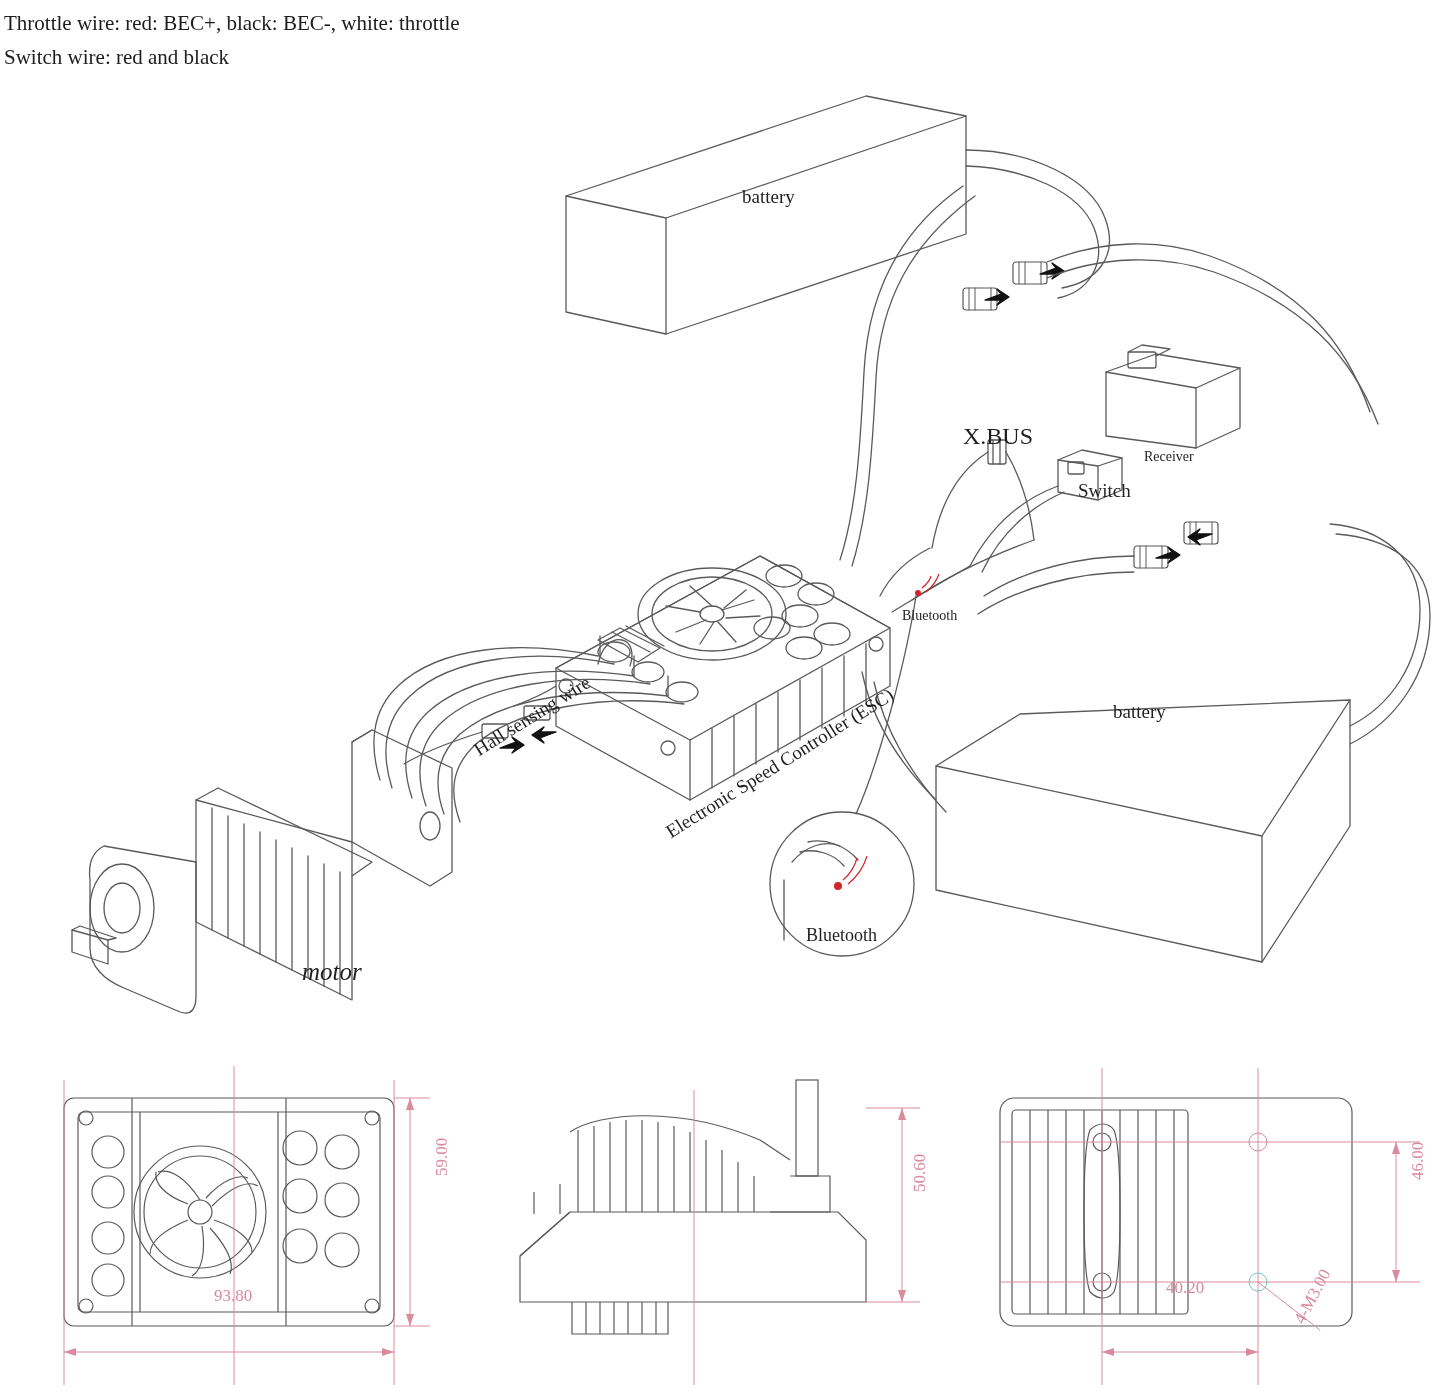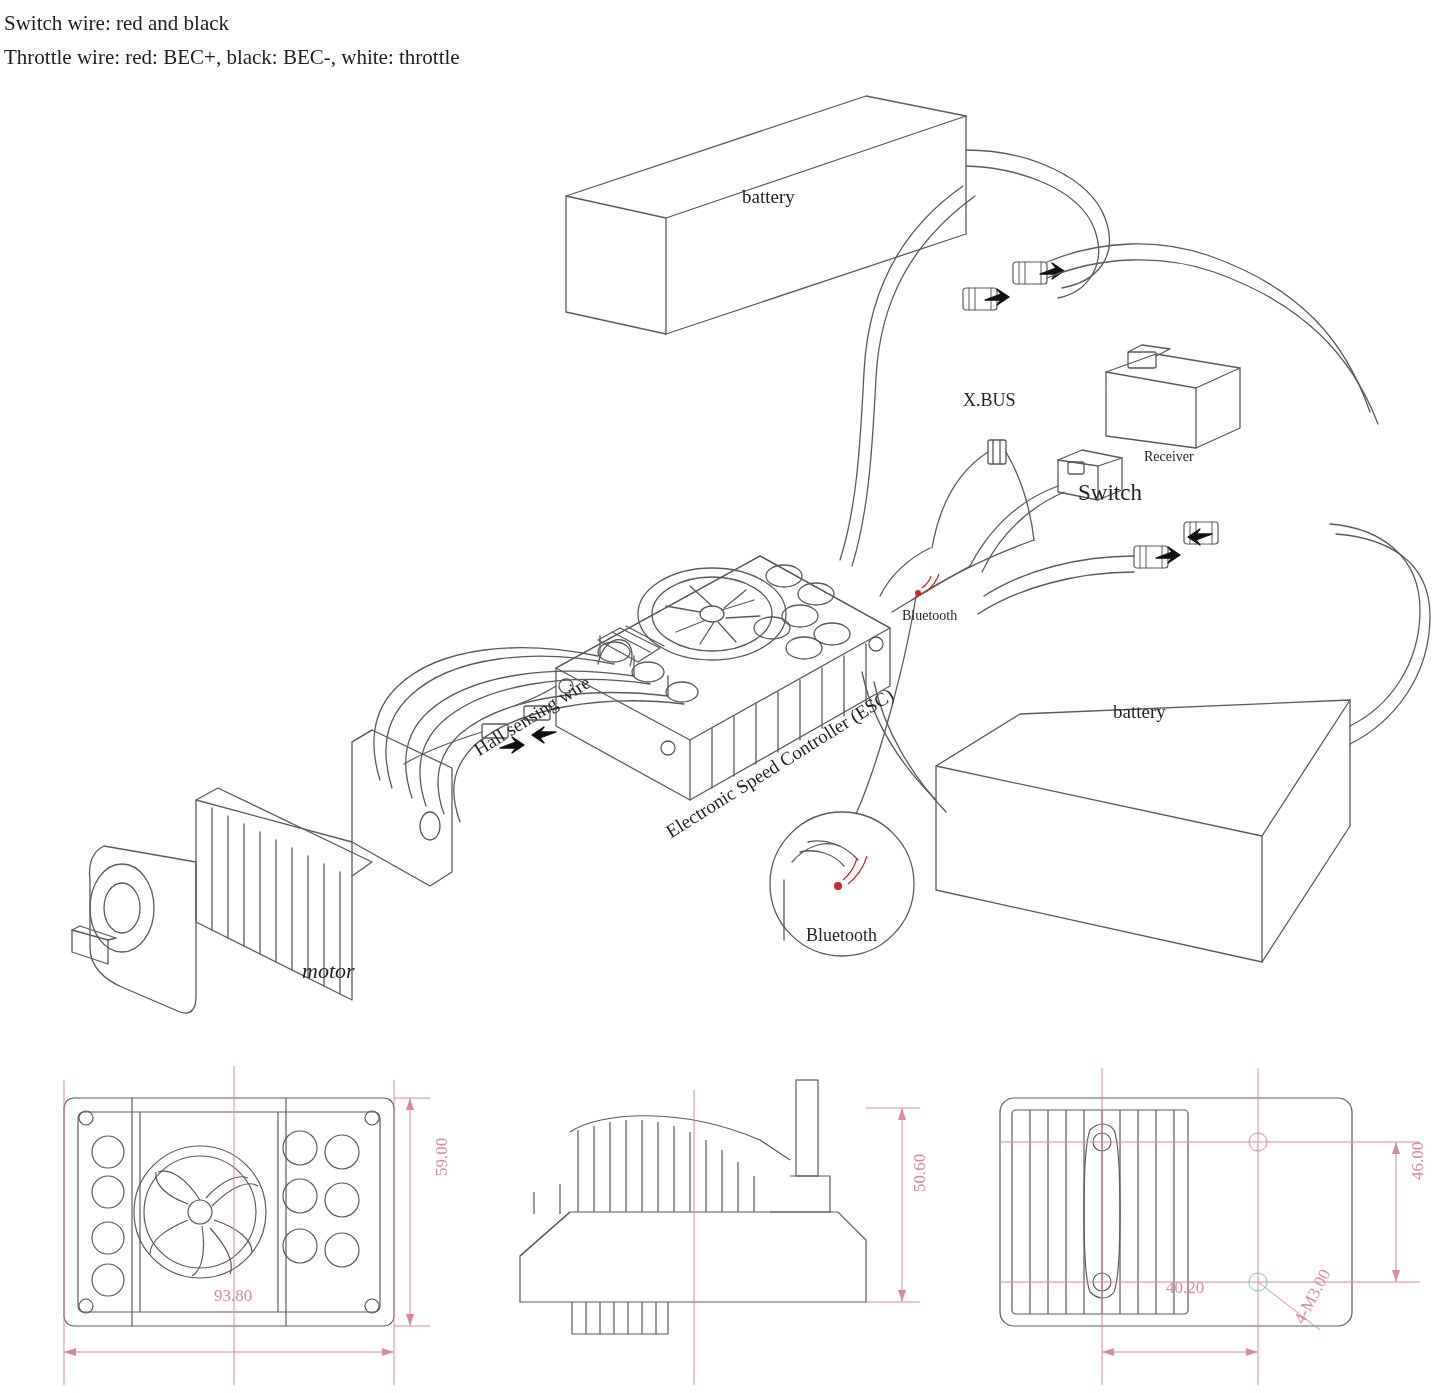--- a/index.html
+++ b/index.html
@@ -38,26 +38,26 @@
     display: block;
   }
   .lbl {
     position: absolute;
     font-family: "Liberation Serif", serif;
     color: #1f1f1f;
     white-space: nowrap;
   }
   .lbl-battery-top { left: 742px; top: 186px; font-size: 19px; }
   .lbl-battery-bottom { left: 1113px; top: 701px; font-size: 19px; }
-  .lbl-xbus { left: 963px; top: 390px; font-size: 18px; }
-  .lbl-switch { left: 1078px; top: 480px; font-size: 23px; }
+  .lbl-xbus { left: 963px; top: 423px; font-size: 24px; }
+  .lbl-switch { left: 1078px; top: 480px; font-size: 19px; }
   .lbl-receiver { left: 1144px; top: 449px; font-size: 14px; }
   .lbl-bluetooth-small { left: 902px; top: 608px; font-size: 14px; }
   .lbl-bluetooth-zoom { left: 806px; top: 925px; font-size: 18px; }
-  .lbl-motor { left: 302px; top: 958px; font-size: 22px; font-style: italic; }
+  .lbl-motor { left: 302px; top: 958px; font-size: 25px; font-style: italic; }
   .lbl-hall {
     left: 470px;
     top: 742px;
     font-size: 19px;
     transform: rotate(-32deg);
     transform-origin: left top;
   }
   .lbl-esc {
     left: 662px;
     top: 824px;
@@ -76,22 +76,22 @@
   .dim-59 { left: 432px; top: 1176px; transform: rotate(-90deg); transform-origin: left top; }
   .dim-5060 { left: 910px; top: 1192px; transform: rotate(-90deg); transform-origin: left top; }
   .dim-4020 { left: 1166px; top: 1278px; }
   .dim-46 { left: 1408px; top: 1180px; transform: rotate(-90deg); transform-origin: left top; }
   .dim-m3 { left: 1290px; top: 1318px; transform: rotate(-62deg); transform-origin: left top; }
 </style>
 </head>
 <body>
 
 <div class="legend">
+  <div class="legend-line">Throttle wire: red: BEC+, black: BEC-, white: throttle</div>
   <div class="legend-line">Switch wire: red and black</div>
-  <div class="legend-line">Throttle wire: red: BEC+, black: BEC-, white: throttle</div>
 </div>
 
 <div class="diagram-stage">
   <svg width="1456" height="1393" viewBox="0 0 1456 1393" xmlns="http://www.w3.org/2000/svg">
     <defs>
       <g id="connector-barrel">
         <rect x="0" y="0" width="34" height="22" rx="3" fill="#ffffff" stroke="#5a5a5a" stroke-width="1.2"></rect>
         <line x1="6" y1="0" x2="6" y2="22" stroke="#5a5a5a" stroke-width="1"></line>
         <line x1="12" y1="0" x2="12" y2="22" stroke="#5a5a5a" stroke-width="1"></line>
         <line x1="28" y1="0" x2="28" y2="22" stroke="#5a5a5a" stroke-width="1"></line>

